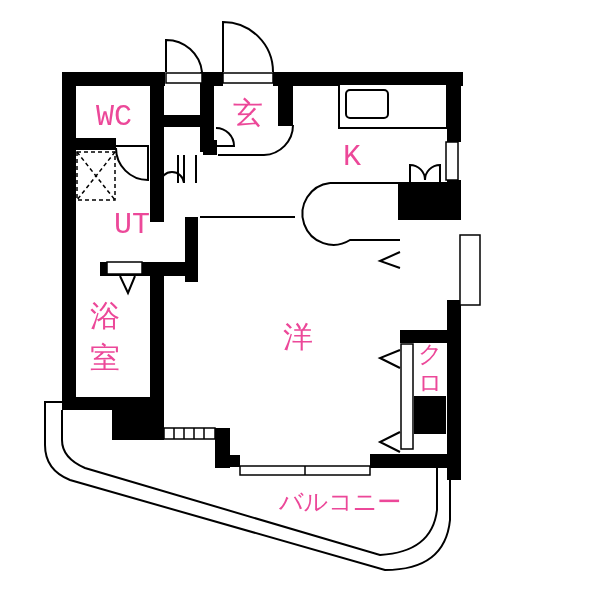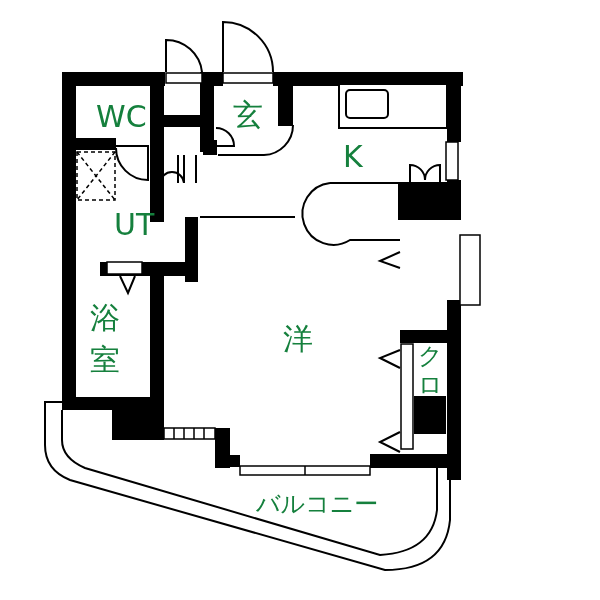--- a/index.html
+++ b/index.html
@@ -1,18 +1,18 @@
 <!DOCTYPE html>
 <html><head>
 <meta charset="utf-8">
 <style>
   html,body{margin:0;padding:0;background:#fff;}
   body{width:600px;height:600px;position:relative;overflow:hidden;font-family:"DejaVu Sans",sans-serif;}
   svg{position:absolute;left:0;top:0;}
-  .lbl{position:absolute;color:#15803d;line-height:1;white-space:nowrap;}
+  .lbl{position:absolute;color:#ec4899;line-height:1;white-space:nowrap;font-family:Liberation Mono, monospace;}
   .room{font-size:30px;}
   .sm{font-size:24px;}
 </style>
 </head>
 <body>
 
 <svg width="600" height="600" viewBox="0 0 600 600">
   <g fill="#000">
 
     <rect x="62" y="72" width="103" height="14"></rect>
@@ -101,13 +101,13 @@
 
 <div class="lbl room" style="left:96px;top:102px;">WC</div>
 <div class="lbl room" style="left:233px;top:100px;">玄</div>
 <div class="lbl room" style="left:343px;top:142px;">K</div>
 <div class="lbl room" style="left:114px;top:210px;">UT</div>
 <div class="lbl room" style="left:90px;top:303px;">浴</div>
 <div class="lbl room" style="left:90px;top:345px;">室</div>
 <div class="lbl room" style="left:283px;top:324px;">洋</div>
 <div class="lbl sm" style="left:418px;top:344px;">ク</div>
 <div class="lbl sm" style="left:418px;top:373px;">ロ</div>
-<div class="lbl sm" style="left:256px;top:492px;">バルコニー</div>
+<div class="lbl sm" style="left:279px;top:492px;">バルコニー</div>
 
 </body></html>

